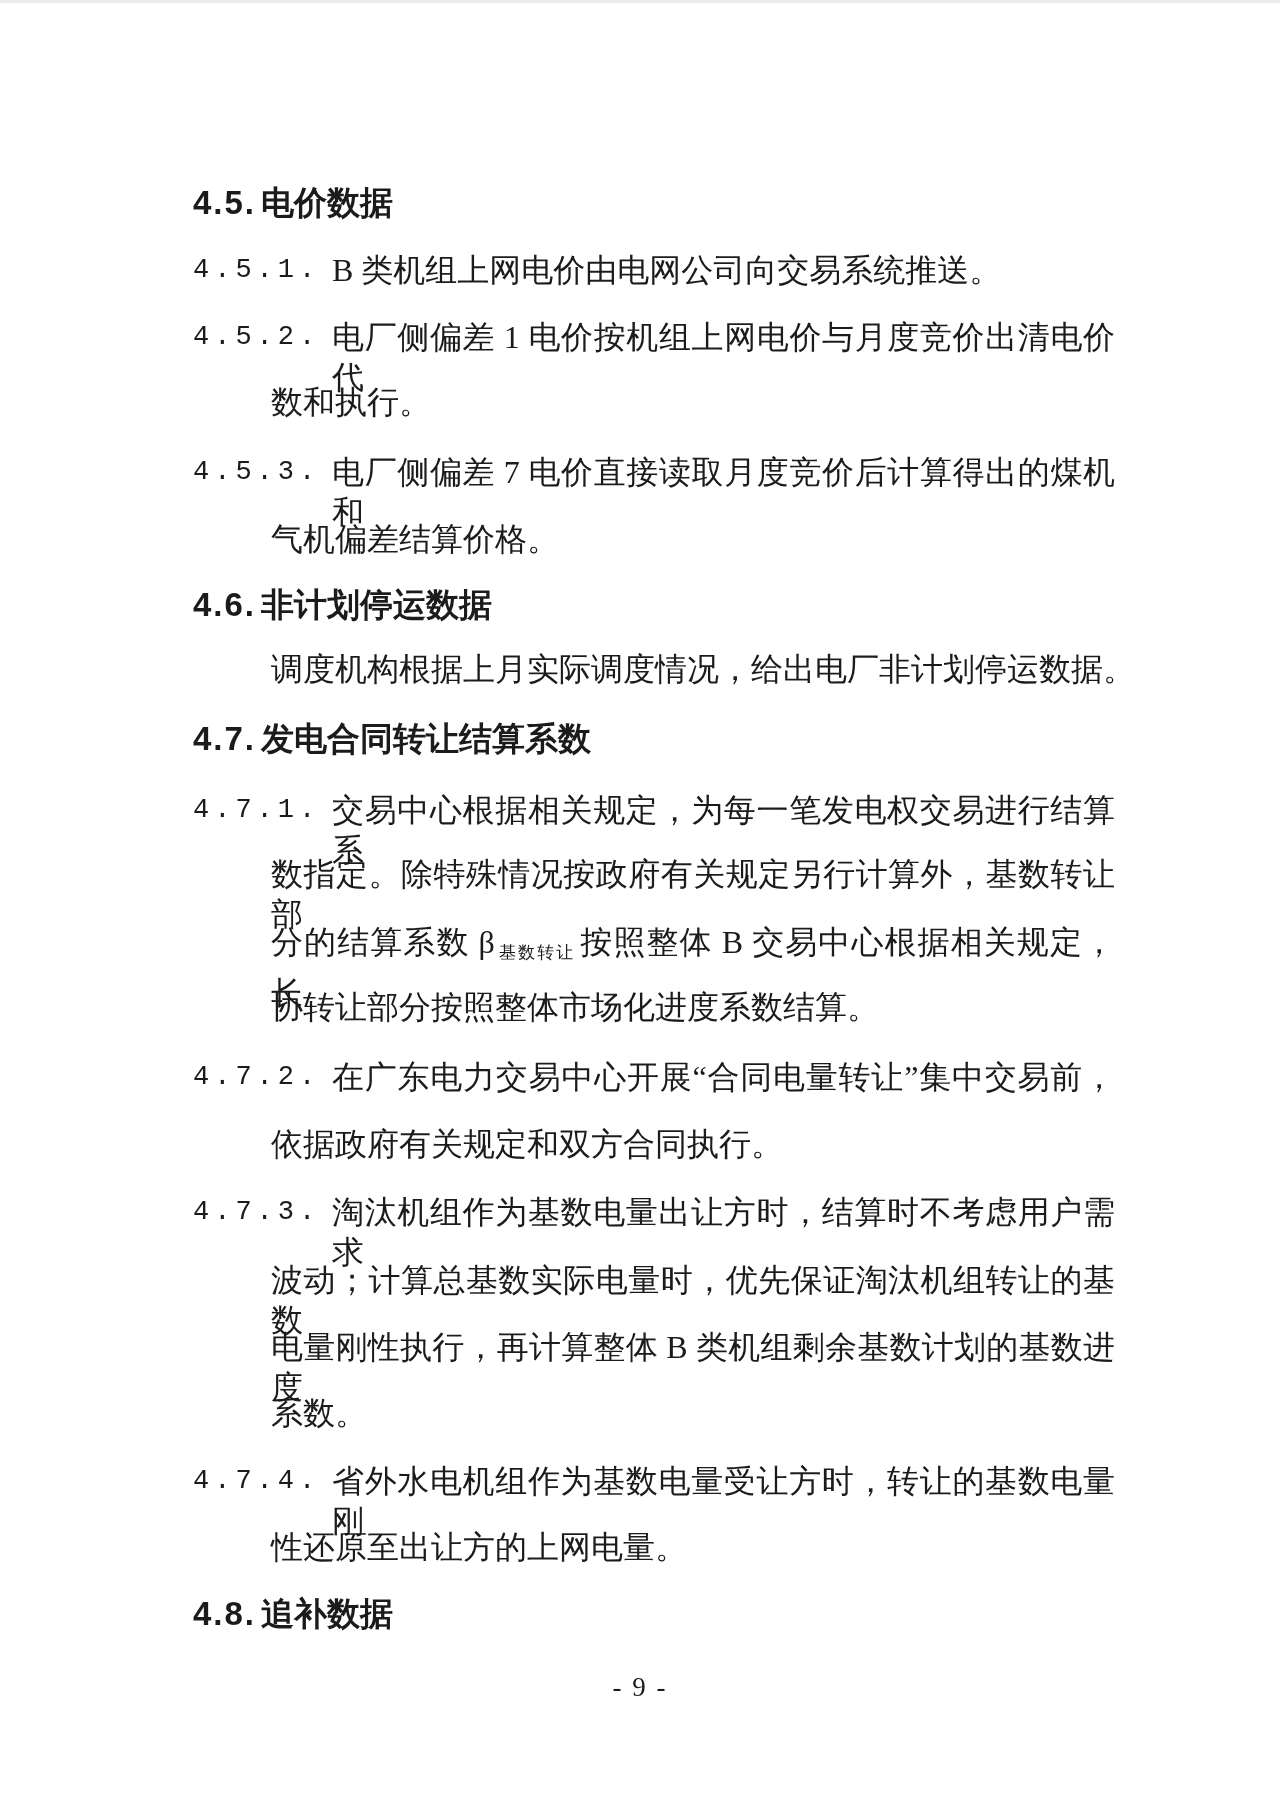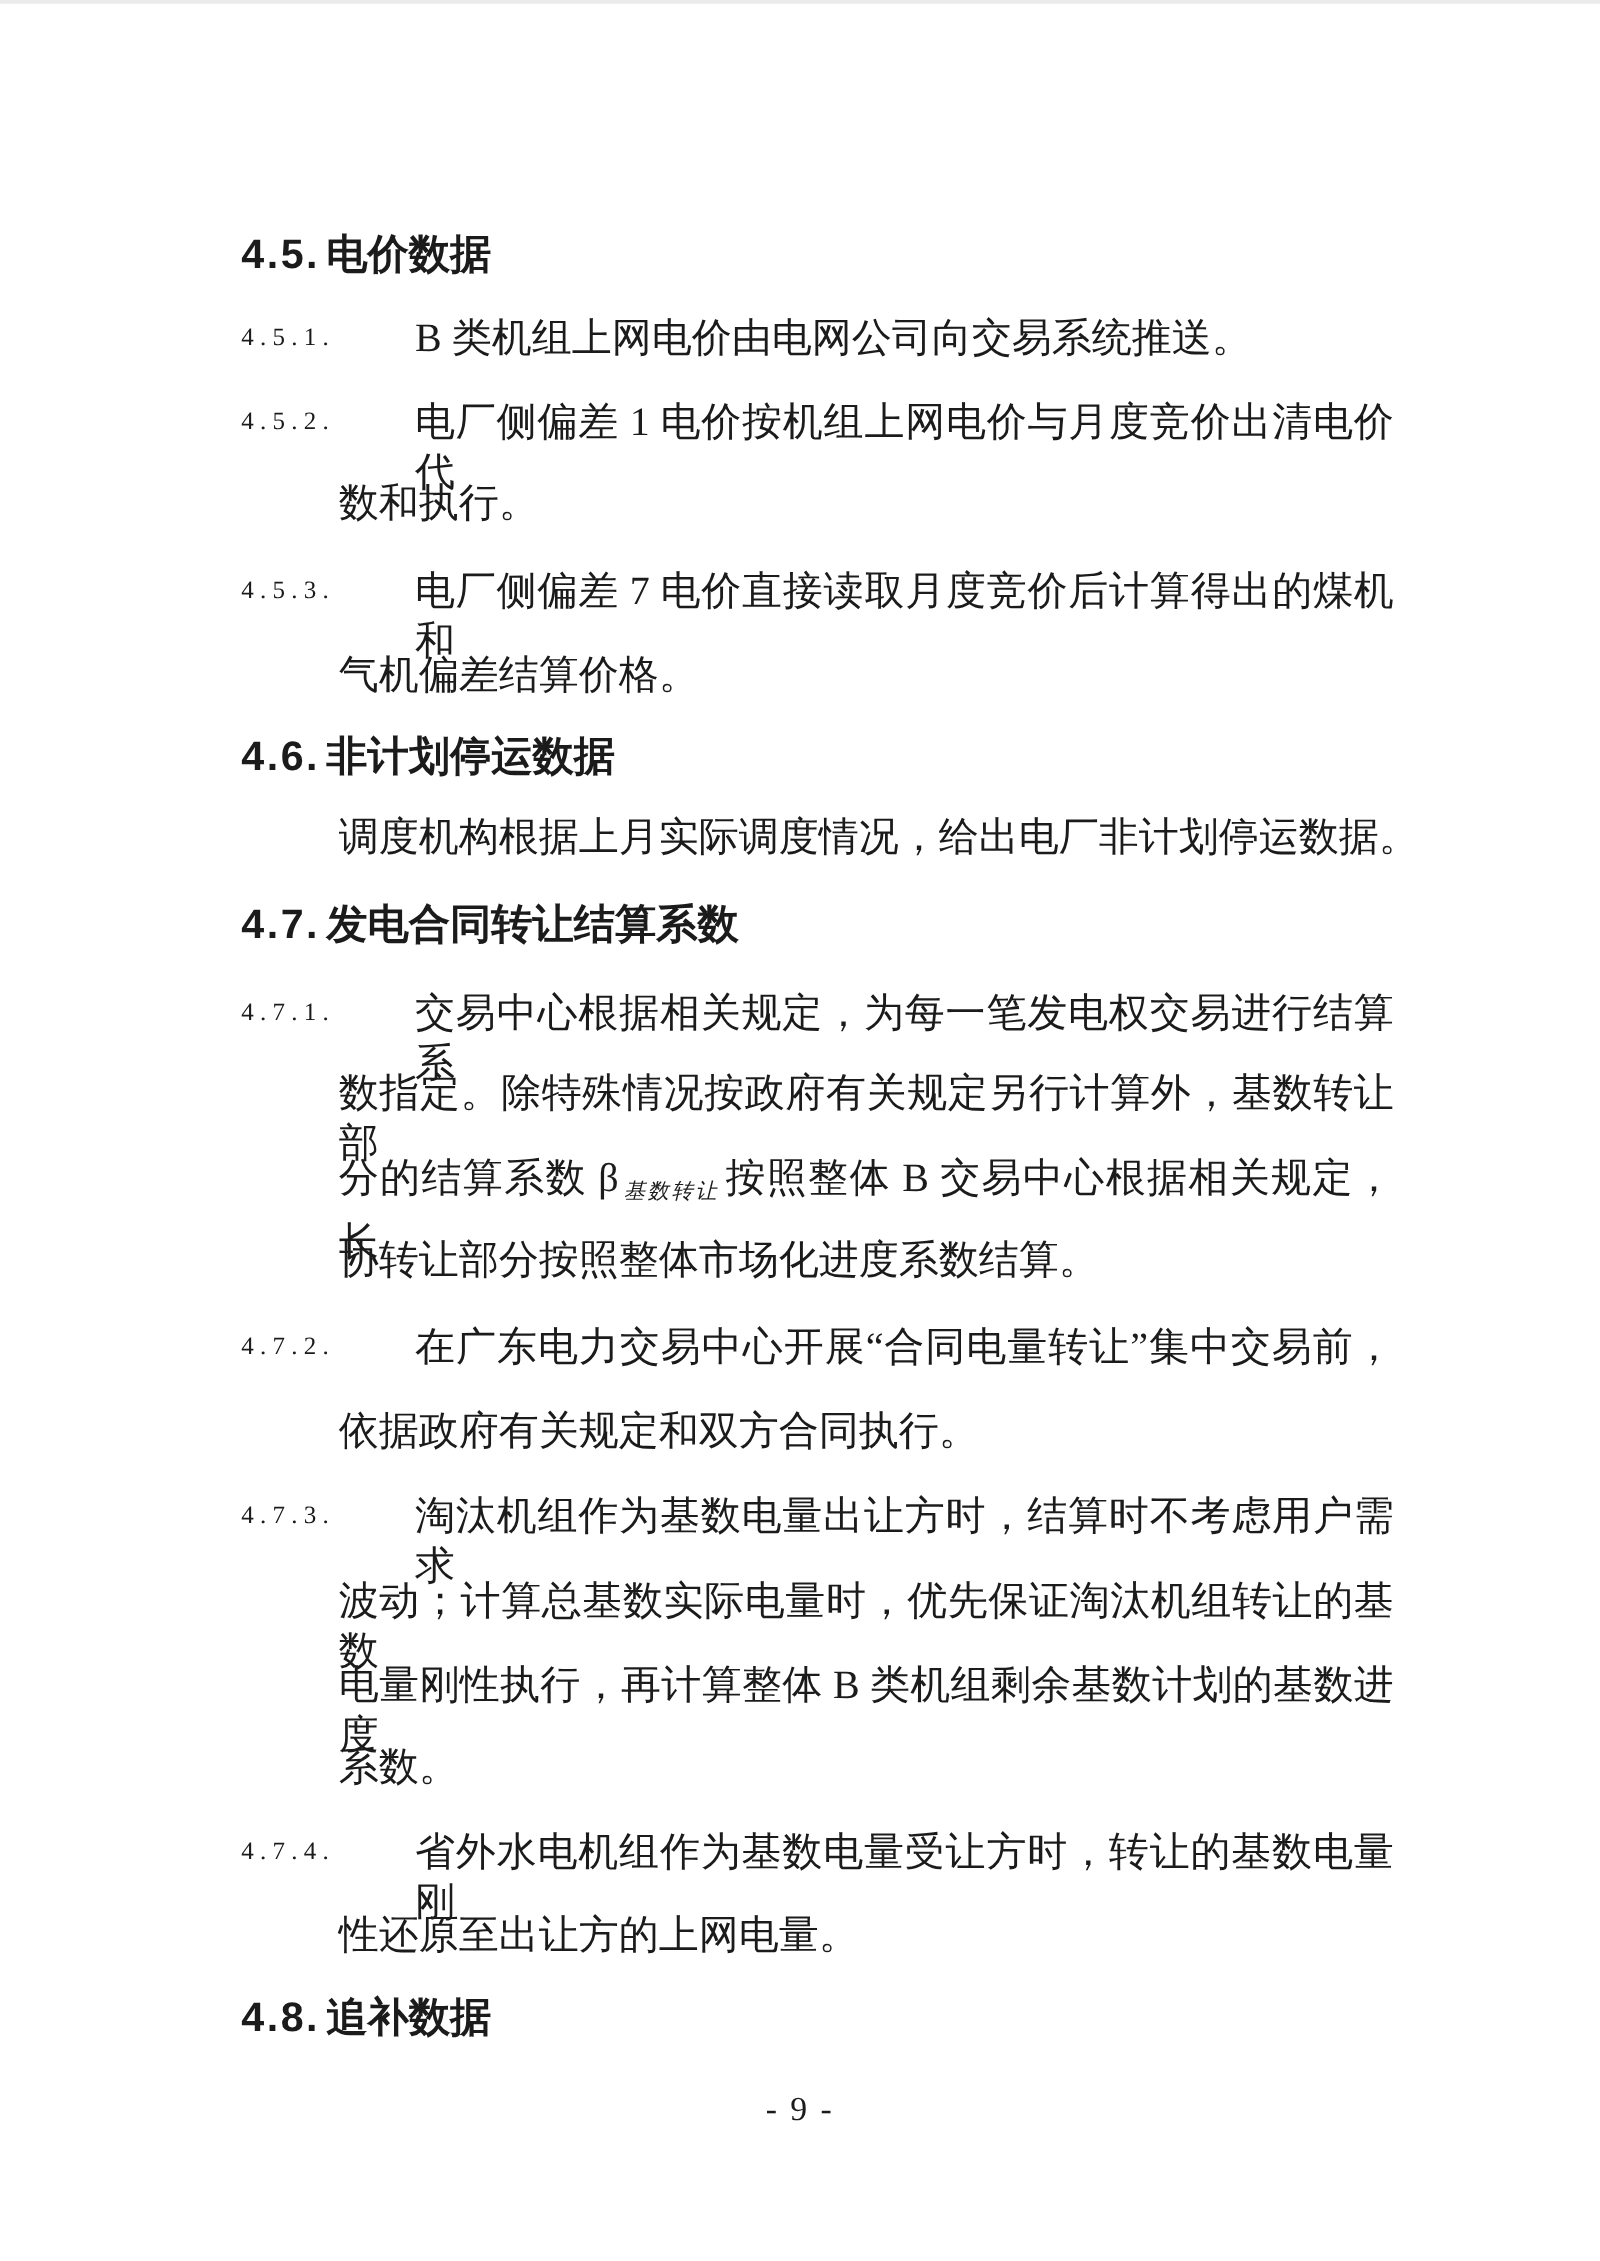--- a/index.html
+++ b/index.html
@@ -46,31 +46,30 @@
     font-size: 33px;
   }
   .heading .num {
     font-family: "Liberation Sans", "DejaVu Sans", sans-serif;
     letter-spacing: 2px;
     padding-right: 5px;
   }
   .item { display: flex; }
   .item .num {
     flex: 0 0 139px;
-    font-family: Liberation Serif, serif;
-    font-size: 20px;
+    font-family: Liberation Mono, monospace;
+    font-size: 27px;
     letter-spacing: 5px;
   }
   .item .txt { flex: 1 1 auto; min-width: 0; }
   .sub {
     font-size: 17px;
     letter-spacing: 1px;
     vertical-align: -5px;
     margin: 0 5px 0 3px;
-    font-style: italic;
   }
   .footer-page-num {
     position: absolute;
     top: 1672px;
     left: 0;
     width: 100%;
     text-align: center;
     font-size: 27px;
     letter-spacing: 2px;
   }

